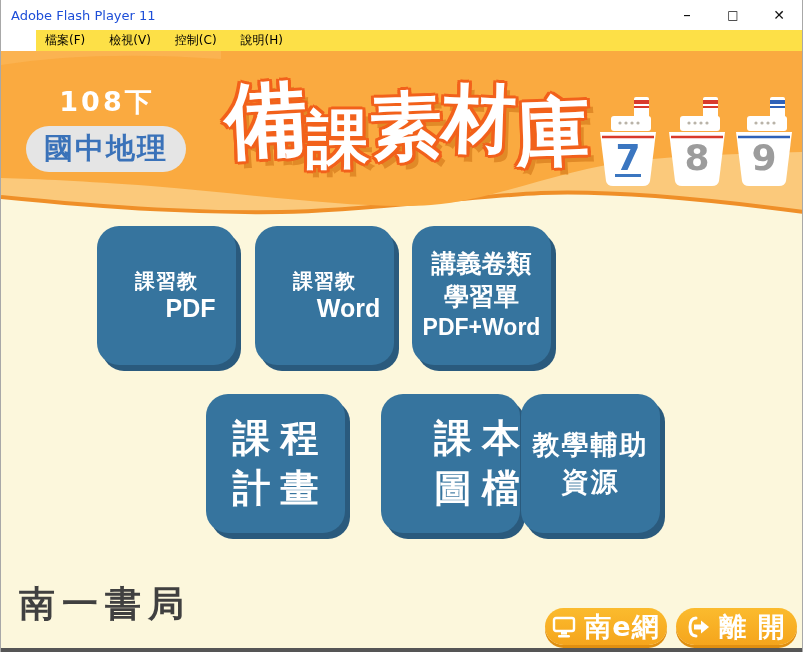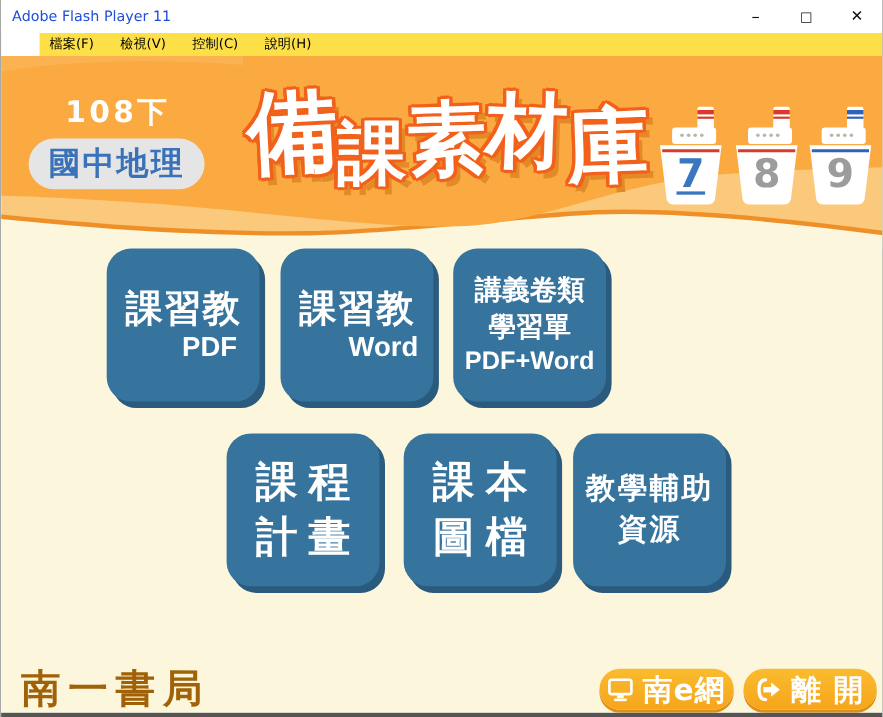--- a/index.html
+++ b/index.html
@@ -79,42 +79,42 @@
                font-family:"DejaVu Sans","Liberation Sans",sans-serif; }
   .ship--active .num { fill:#3b76c0; }
 
   
   .tile {
     position:absolute; width:139px; height:139px; border-radius:22px;
     background:#36749e; box-shadow:5px 6px 0 0 #2a5a7d;
     display:flex; flex-direction:column; align-items:center; justify-content:center;
     cursor:pointer; color:#fff; text-align:center;
   }
-  .tile .cjk    { font-size:34px; font-weight:bold; letter-spacing:1px; line-height:1.25;text-align:center; }
+  .tile .cjk    { font-size:20px; font-weight:bold; letter-spacing:1px; line-height:1.25;text-align:center; }
   .tile .latin  { font-size:25px; font-weight:bold; line-height:1.15;
                   font-family:"Liberation Sans","DejaVu Sans",sans-serif;margin-left:48px; }
   .tile .cjk-sm { font-size:25px; font-weight:bold; line-height:1.3; }
   .tile .latin-sm { font-size:23px; font-weight:bold; line-height:1.3;
                   font-family:"Liberation Sans","DejaVu Sans",sans-serif; }
   .tile .cjk-lg { font-size:38px; font-weight:bold; letter-spacing:10px;
                   margin-right:-10px; line-height:1.3; }
   .tile .cjk-md { font-size:27px; font-weight:bold; letter-spacing:2px; line-height:1.35; }
 
   .tile-a { top:175px; left:96px; }
   .tile-b { top:175px; left:254px; }
   .tile-c { top:175px; left:411px; }
   .tile-d { top:343px; left:205px; }
-  .tile-e { top:343px; left:366px; }
+  .tile-e { top:343px; left:380px;align-items:flex-end; }
   .tile-f { top:343px; left:520px; }
 
   
   .brand-logo {
-    position:absolute; top:551px; left:18px;
+    position:absolute; top:529px; left:18px;
     font-family:"DejaVu Serif","Liberation Serif",serif;
-    font-size:36px; font-weight:bold; color:#a16207; letter-spacing:7px;
+    font-size:36px; font-weight:bold; color:#404040; letter-spacing:7px;
   }
   .pill-btn {
     position:absolute; top:557px; height:37px; border-radius:19px;
     background:linear-gradient(#fbbb2e,#f5a51c);
     box-shadow:0 3px 0 #e08f10;
     display:flex; align-items:center; justify-content:center; gap:8px;
     color:#fff; font-size:27px; font-weight:bold; cursor:pointer; letter-spacing:1px;
   }
   .pill-btn svg { display:block; }
   .btn-eweb { left:544px; width:122px; }

